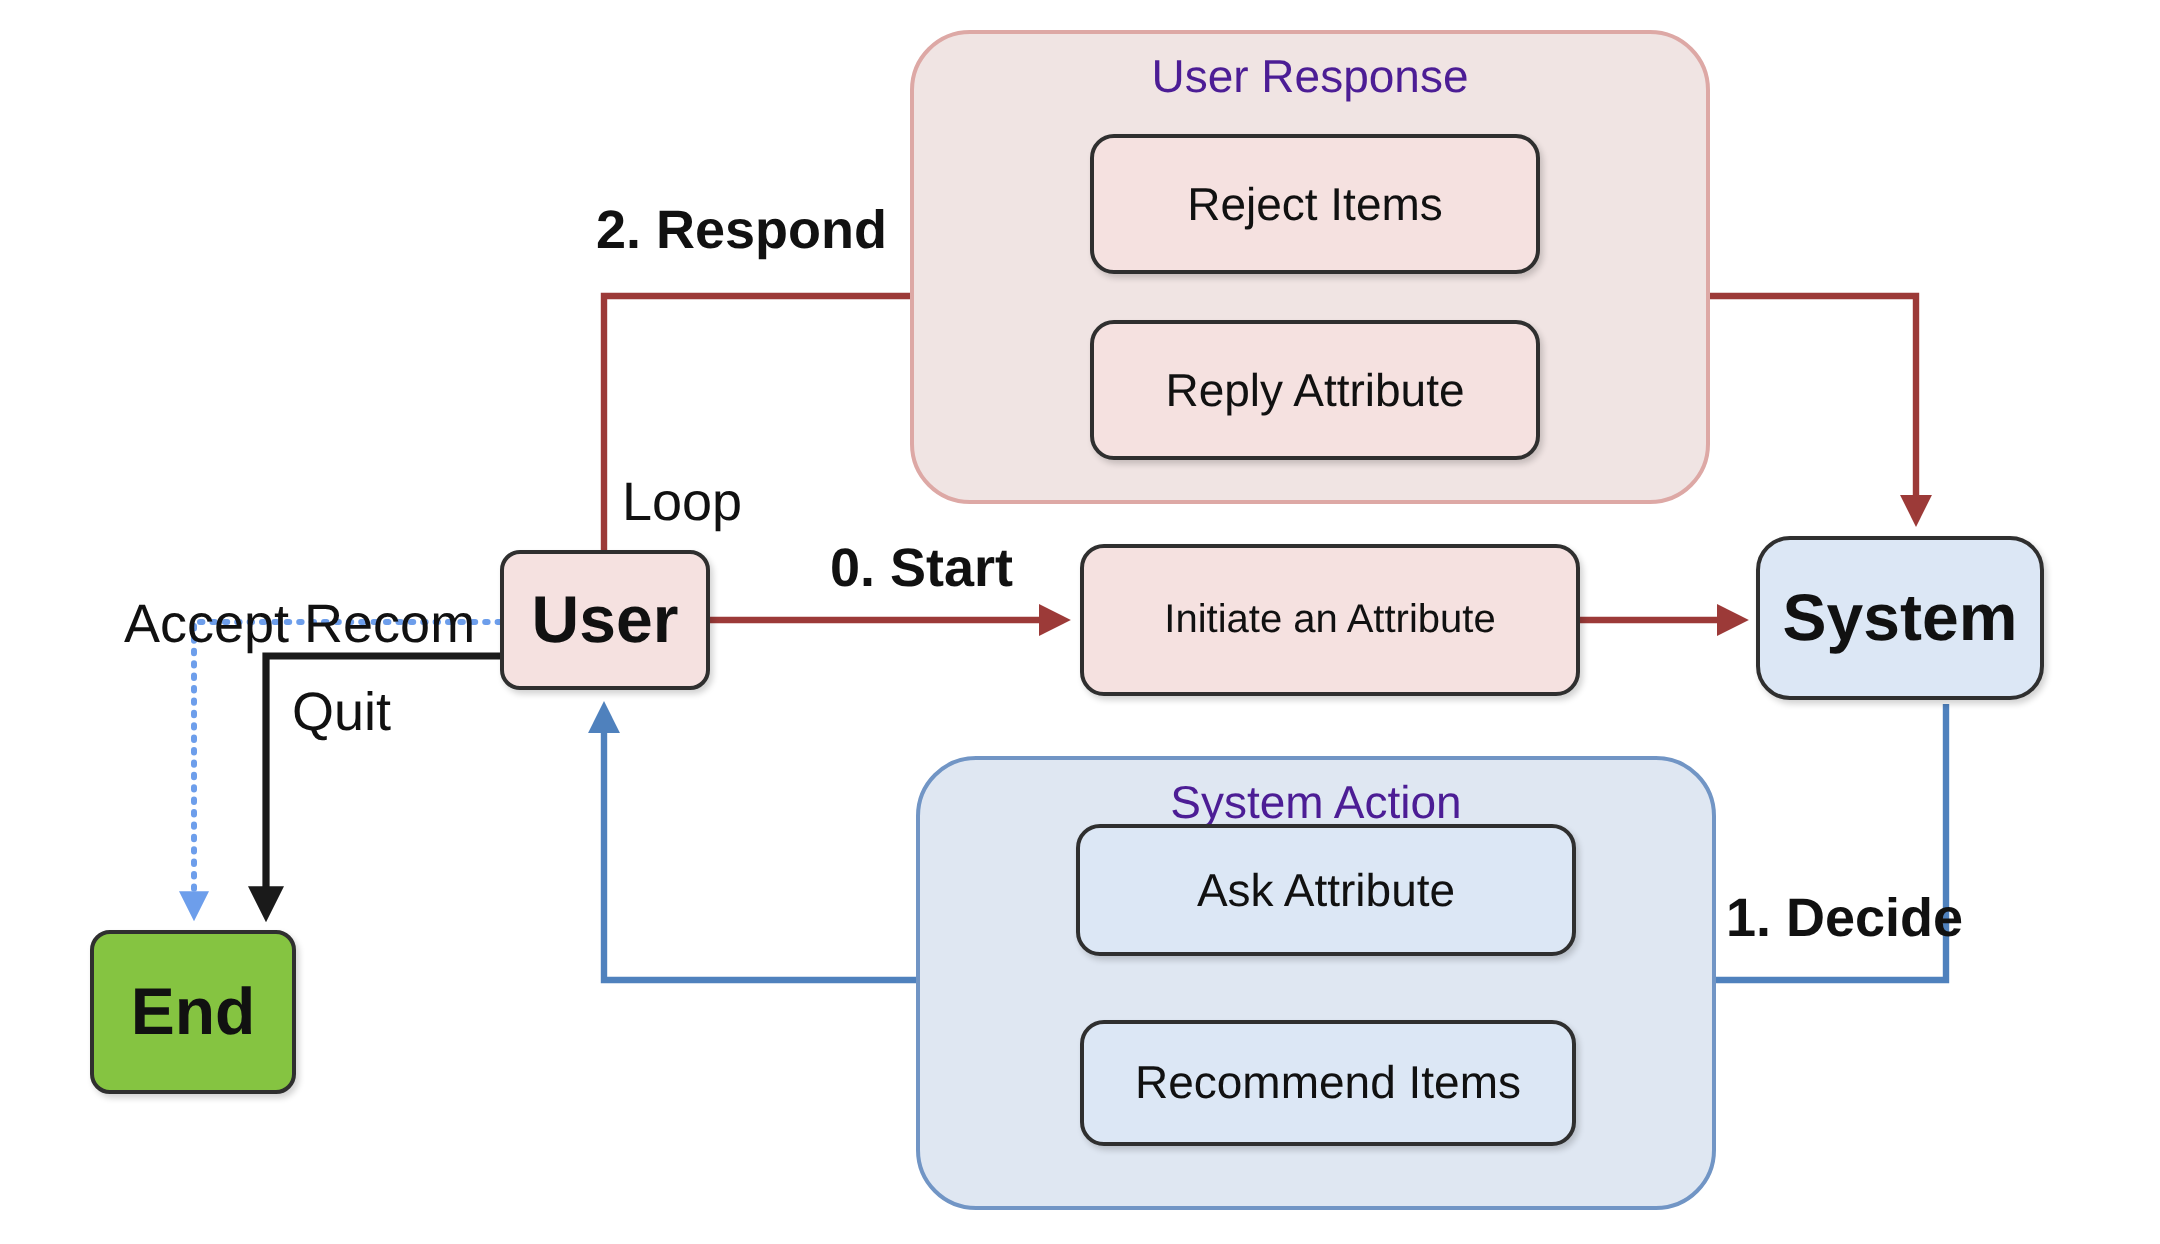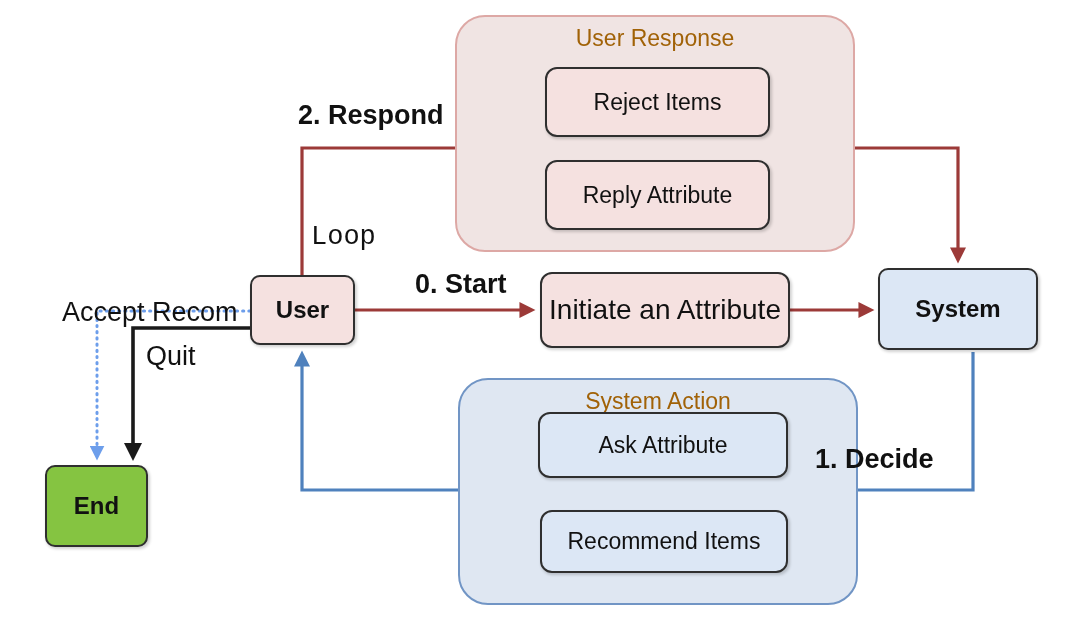--- a/index.html
+++ b/index.html
@@ -8,29 +8,29 @@
     font-family:"Liberation Sans", sans-serif;color:#111;overflow:hidden;
   }
   .abs{position:absolute;box-sizing:border-box;}
   .group{
     border-radius:30px;border:2px solid;
   }
   .group-pink{background:#f0e4e3;border-color:#dda8a5;}
   .group-blue{background:#dfe7f2;border-color:#7195c5;}
   .group-title{
     position:absolute;top:8px;left:0;width:100%;text-align:center;
-    font-size:23px;color:#a16207;
+    font-size:23px;color:#4c1d95;
   }
   .node{
     display:flex;align-items:center;justify-content:center;
     border:2.4px solid #2f2f2f;border-radius:12px;
     font-size:23px;text-align:center;
     box-shadow:1.5px 2px 3px rgba(0,0,0,0.18);
   }
-  .node-bold{font-weight:bold;font-size:24px;border-radius:10px;}
+  .node-bold{font-weight:bold;font-size:33px;border-radius:10px;}
   .fill-pink{background:#f5e1e0;}
   .fill-blue{background:#dce7f5;}
   .fill-green{background:#85c441;}
   .edge-label{position:absolute;font-size:27px;white-space:nowrap;}
   .edge-label.bold{font-weight:bold;}
   svg{position:absolute;left:0;top:0;}
 </style>
 </head>
 <body>
 
@@ -88,30 +88,30 @@
   <div class="abs node fill-blue" style="left:538px;top:412px;width:250px;height:66px;">
     <span>Ask Attribute</span>
   </div>
   <div class="abs node fill-blue" style="left:540px;top:510px;width:248px;height:63px;">
     <span>Recommend Items</span>
   </div>
 
   <div class="abs node node-bold fill-pink" style="left:250px;top:275px;width:105px;height:70px;">
     <span>User</span>
   </div>
-  <div class="abs node fill-pink" style="left:540px;top:272px;width:250px;height:76px;font-size:28px;">
+  <div class="abs node fill-pink" style="left:540px;top:272px;width:250px;height:76px;font-size:20px;">
     <span>Initiate an Attribute</span>
   </div>
-  <div class="abs node node-bold fill-blue" style="left:878px;top:268px;width:160px;height:82px;">
+  <div class="abs node node-bold fill-blue" style="left:878px;top:268px;width:144px;height:82px;border-radius:17px;">
     <span>System</span>
   </div>
   <div class="abs node node-bold fill-green" style="left:45px;top:465px;width:103px;height:82px;">
     <span>End</span>
   </div>
 
   <div class="edge-label bold" style="left:298px;top:100px;">2. Respond</div>
-  <div class="edge-label" style="left:311px;top:222px;font-family:Liberation Mono, monospace;">Loop</div>
+  <div class="edge-label" style="left:311px;top:236px;">Loop</div>
   <div class="edge-label bold" style="left:415px;top:269px;">0. Start</div>
-  <div class="edge-label bold" style="left:815px;top:444px;">1. Decide</div>
+  <div class="edge-label bold" style="left:863px;top:444px;">1. Decide</div>
   <div class="edge-label" style="left:62px;top:281px;margin-top:16px;">Accept Recom</div>
   <div class="edge-label" style="left:146px;top:341px;">Quit</div>
 
 </div>
 
 </body></html>

